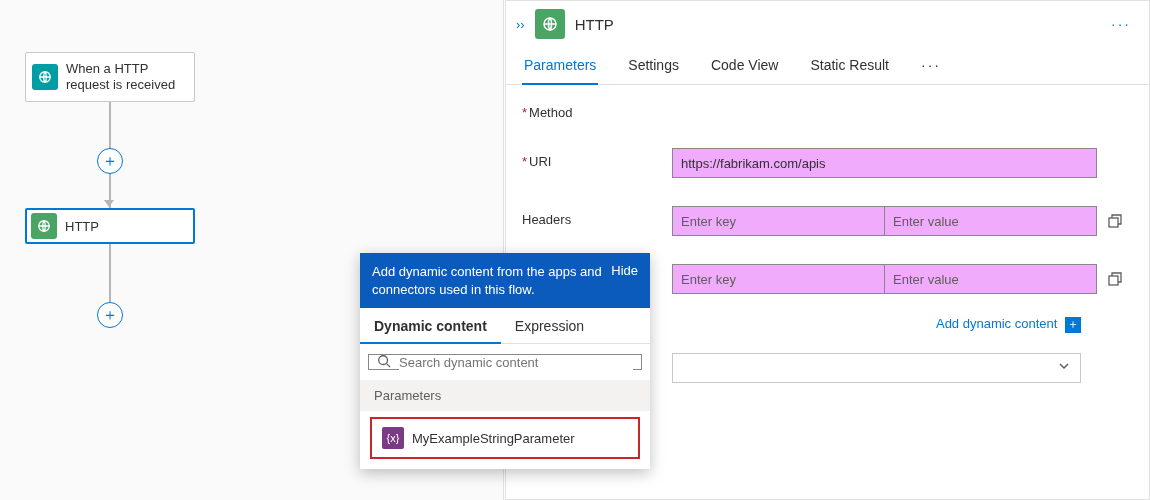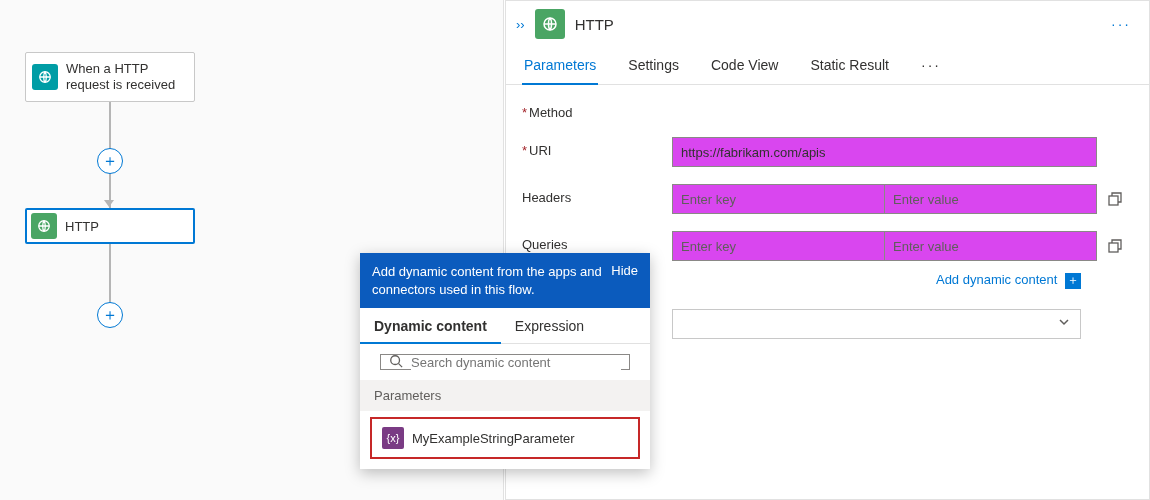--- a/index.html
+++ b/index.html
@@ -27,29 +27,29 @@
   .panel-title-icon { width: 30px; height: 30px; background: #4aa564; border-radius: 3px; display: flex; align-items: center; justify-content: center; color: #fff; }
   .panel-title { font-size: 15px; color: #323130; }
   .panel-more { margin-left: auto; color: #0078d4; font-size: 14px; cursor: pointer; padding: 4px; letter-spacing: 2px; }
 
   .tabs { display: flex; gap: 28px; padding: 8px 16px 0 16px; border-bottom: 1px solid #e1e1e1; font-size: 14px; }
   .tab { padding: 6px 2px 10px 2px; color: #323130; cursor: pointer; }
   .tab.active { color: #0078d4; border-bottom: 2px solid #0078d4; margin-bottom: -1px; }
   .tab.more { letter-spacing: 2px; }
 
   .form { padding: 14px 22px 6px 16px; font-size: 13px; }
-  .row { display: flex; align-items: flex-start; margin-bottom: 17px; }
+  .row { display: flex; align-items: flex-start; margin-bottom: 28px; }
   .row .lbl { width: 150px; padding-top: 6px; color: #323130; }
   .row .lbl.req::before { content: "*"; color: #a4262c; margin-right: 2px; }
   .row .ctrl { flex: 1; display: flex; align-items: center; gap: 6px; }
   .row.last-visible { margin-bottom: 0; }
 
   .select { flex: 1; height: 30px; border: 1px solid #8a8886; display: flex; align-items: center; justify-content: space-between; padding: 0 8px; background: #fff; cursor: pointer; }
   .chev { color: #0078d4; }
-  .txt-input { flex: 1; height: 30px; border: 1px solid #8a8886; padding: 0 8px; font-size: 13px; color: #323130; background: #d946ef; }
+  .txt-input { flex: 1; height: 30px; border: 1px solid #8a8886; padding: 0 8px; font-size: 13px; color: #323130; background: #f0abfc; }
   .txt-input::placeholder { color: #605e5c; }
   .kv { flex: 1; display: flex; }
   .kv .txt-input:first-child { border-right: none; }
   .kv-action { width: 24px; height: 24px; color: #605e5c; display: flex; align-items: center; justify-content: center; cursor: pointer; }
   .body-input-wrap { flex: 1; position: relative; }
   .body-input-wrap .txt-input { width: 100%; border: 1px solid #605e5c; }
   .body-caret { position: absolute; left: 4px; top: 5px; width: 1px; height: 16px; background: #323130; }
   .body-underline { position: absolute; left: 3px; bottom: -2px; width: 14px; height: 2px; background: #a4262c; }
   .dyn-hint { text-align: right; margin: -6px 46px 10px 0; }
   .dyn-link { color: #0078d4; font-size: 13px; cursor: pointer; }
@@ -58,21 +58,21 @@
   .expander { height: 30px; border: 1px solid #c8c8c8; margin: 10px 46px 0 0; display: flex; align-items: center; justify-content: flex-end; padding: 0 10px; color: #605e5c; cursor: pointer; }
 
   
   .popover { position: absolute; left: 360px; top: 253px; width: 290px; background: #fff; box-shadow: 0 4px 14px rgba(0,0,0,0.25); font-size: 14px; z-index: 10; }
   .popover-head { background: #0b5bbd; color: #fff; padding: 10px 12px; display: flex; align-items: flex-start; gap: 8px; }
   .popover-head .msg { flex: 1; font-size: 13px; line-height: 1.35; }
   .popover-head .hide { font-size: 13px; cursor: pointer; }
   .pop-tabs { display: flex; border-bottom: 1px solid #e1e1e1; }
   .pop-tab { flex: none; padding: 10px 14px 8px 14px; font-size: 14px; cursor: pointer; color: #323130; }
   .pop-tab.active { font-weight: 600; border-bottom: 2px solid #0078d4; margin-bottom: -1px; }
-  .pop-search { margin: 10px 20px; border: 1px solid #8a8886; height: 16px; display: flex; align-items: center; padding: 0 8px; gap: 8px; background: #fff; }
+  .pop-search { margin: 10px 8px; border: 1px solid #8a8886; height: 16px; display: flex; align-items: center; padding: 0 8px; gap: 8px; background: #fff; }
   .pop-search input { border: none; outline: none; flex: 1; font-size: 13px; }
   .pop-section { background: #f3f2f1; padding: 8px 14px; font-size: 13px; color: #605e5c; }
   .pop-item { display: flex; align-items: center; gap: 8px; padding: 8px 10px; margin: 6px 10px 10px 10px; border: 2px solid #c62828; cursor: pointer; }
   .pop-item .it-icon { width: 22px; height: 22px; background: #7a3b84; border-radius: 2px; display:flex; align-items:center; justify-content:center; color:#fff; font-size:11px; }
   .pop-item .it-label { font-size: 13px; color: #323130; }
 </style>
 </head>
 <body>
 
 <div class="canvas">

